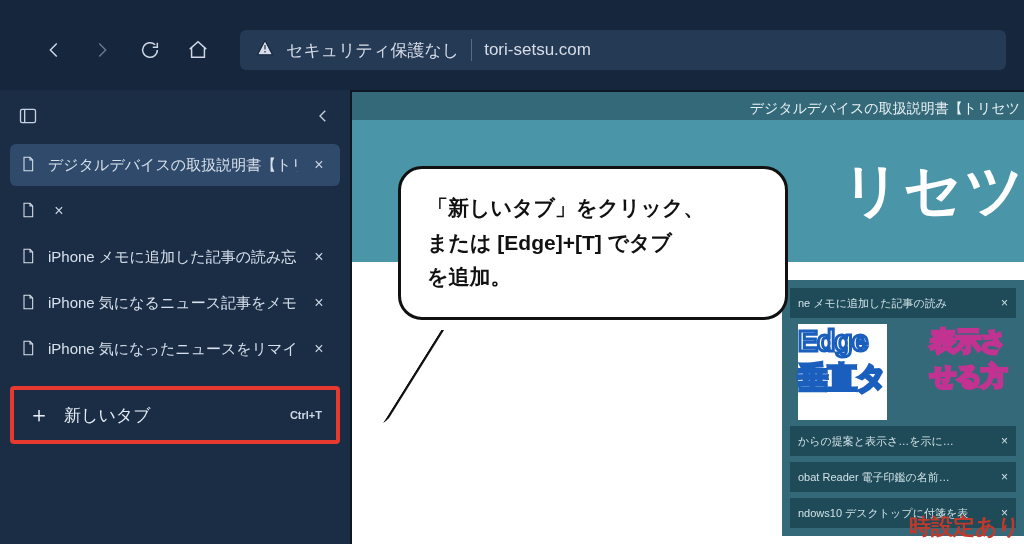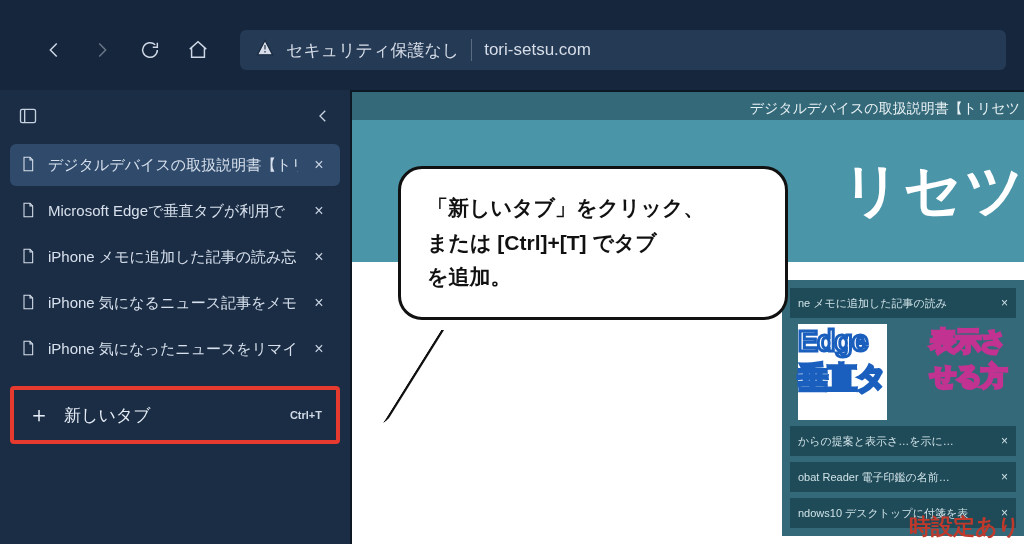--- a/index.html
+++ b/index.html
@@ -263,21 +263,20 @@
       <span class="title">デジタルデバイスの取扱説明書【トリセ</span>
       <span class="close">×</span>
     </div>
     <div class="tab-row">
       <span class="doc-icon">
         <svg width="16" height="18" viewBox="0 0 24 24" stroke="#d7e0ec" fill="none" stroke-width="1.6">
             <path d="M6 2h9l4 4v16H6z"></path>
             <path d="M15 2v4h4"></path>
           </svg>
       </span>
-      <span class="title">Microsoft Edgeで垂直タブが利用で</span>
       <span class="close">×</span>
     </div>
     <div class="tab-row">
       <span class="doc-icon">
         <svg width="16" height="18" viewBox="0 0 24 24" stroke="#d7e0ec" fill="none" stroke-width="1.6">
             <path d="M6 2h9l4 4v16H6z"></path>
             <path d="M15 2v4h4"></path>
           </svg>
       </span>
       <span class="title">iPhone メモに追加した記事の読み忘</span>
@@ -342,19 +341,19 @@
           <span>ndows10 デスクトップに付箋を表</span>
             <span class="x">×</span>
         </div>
       </div>
     </div>
 
     <div class="bottom-cut" style="position:absolute; right:4px; bottom:2px;">時設定あり</div>
 
     <div class="callout">
       <div>「新しいタブ」をクリック、</div>
-      <div>または [Ctrl]+[T] でタブ</div>
+      <div>または [Edge]+[T] でタブ</div>
       <div>を追加。</div>
     </div>
     <div class="callout-tail"></div>
   </div>
 
 </div>
 
 </body></html>

